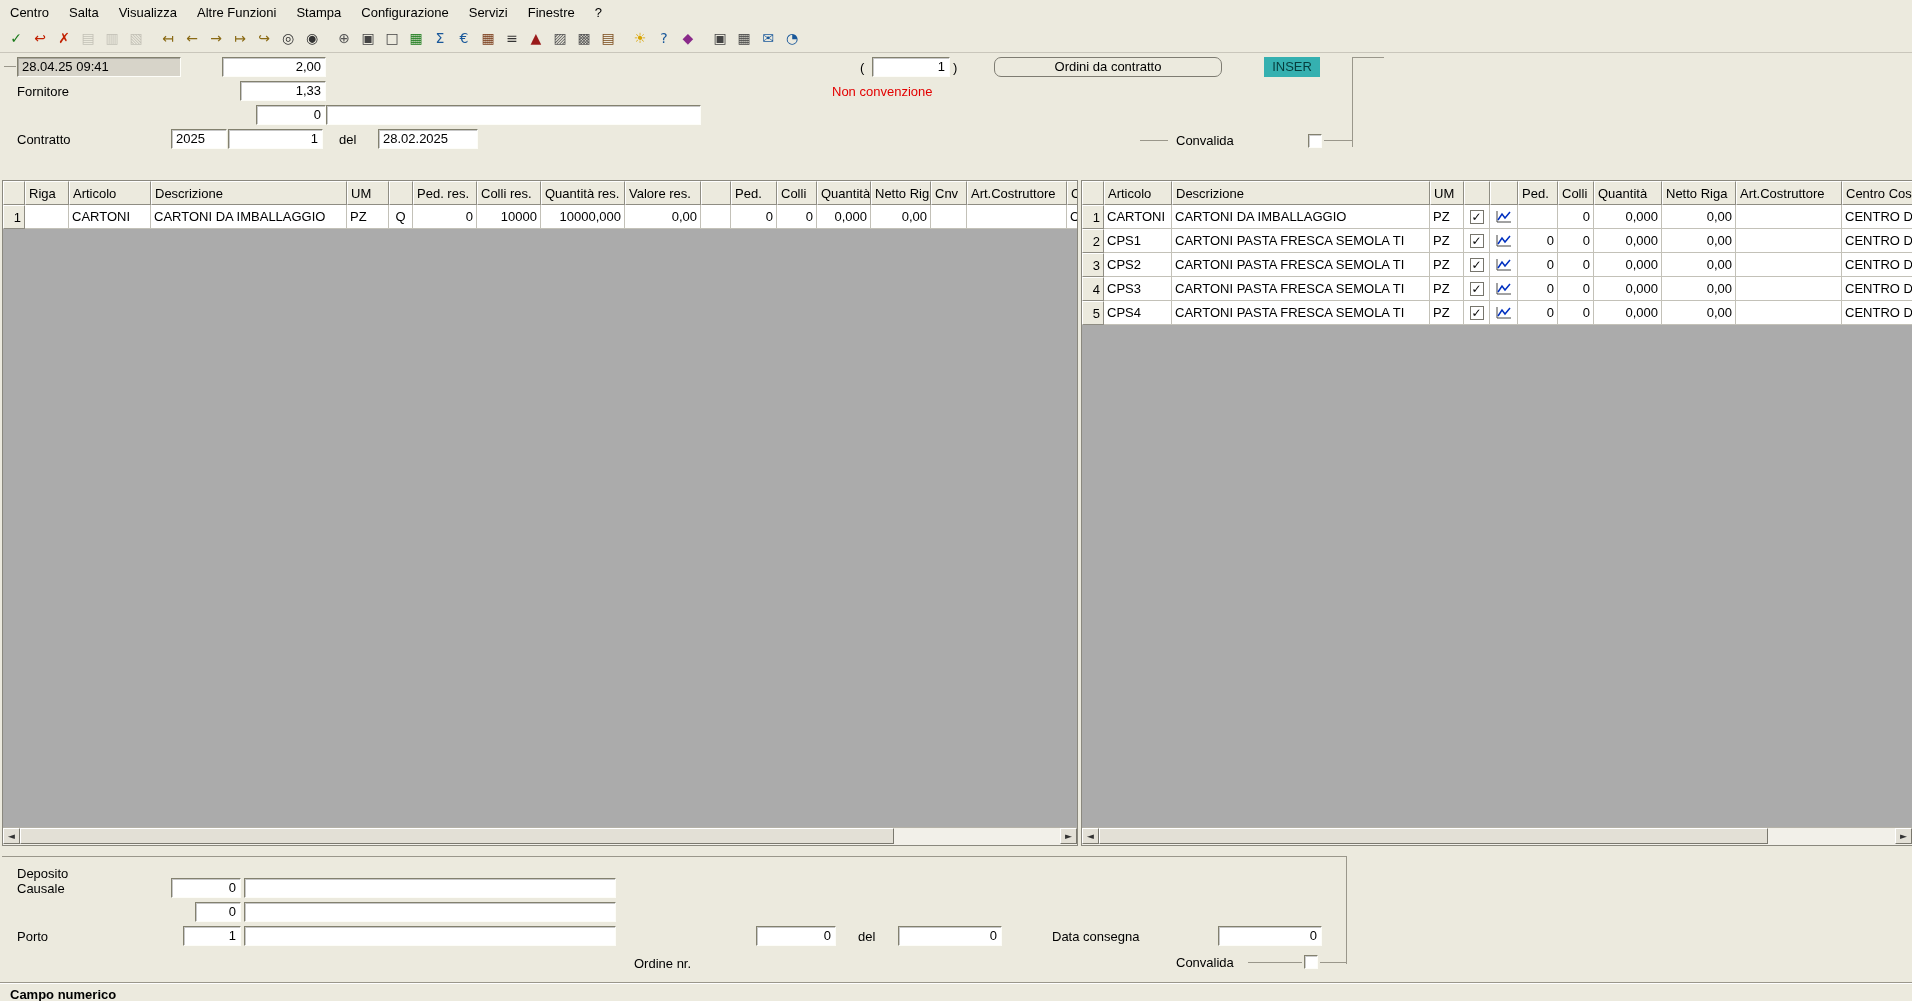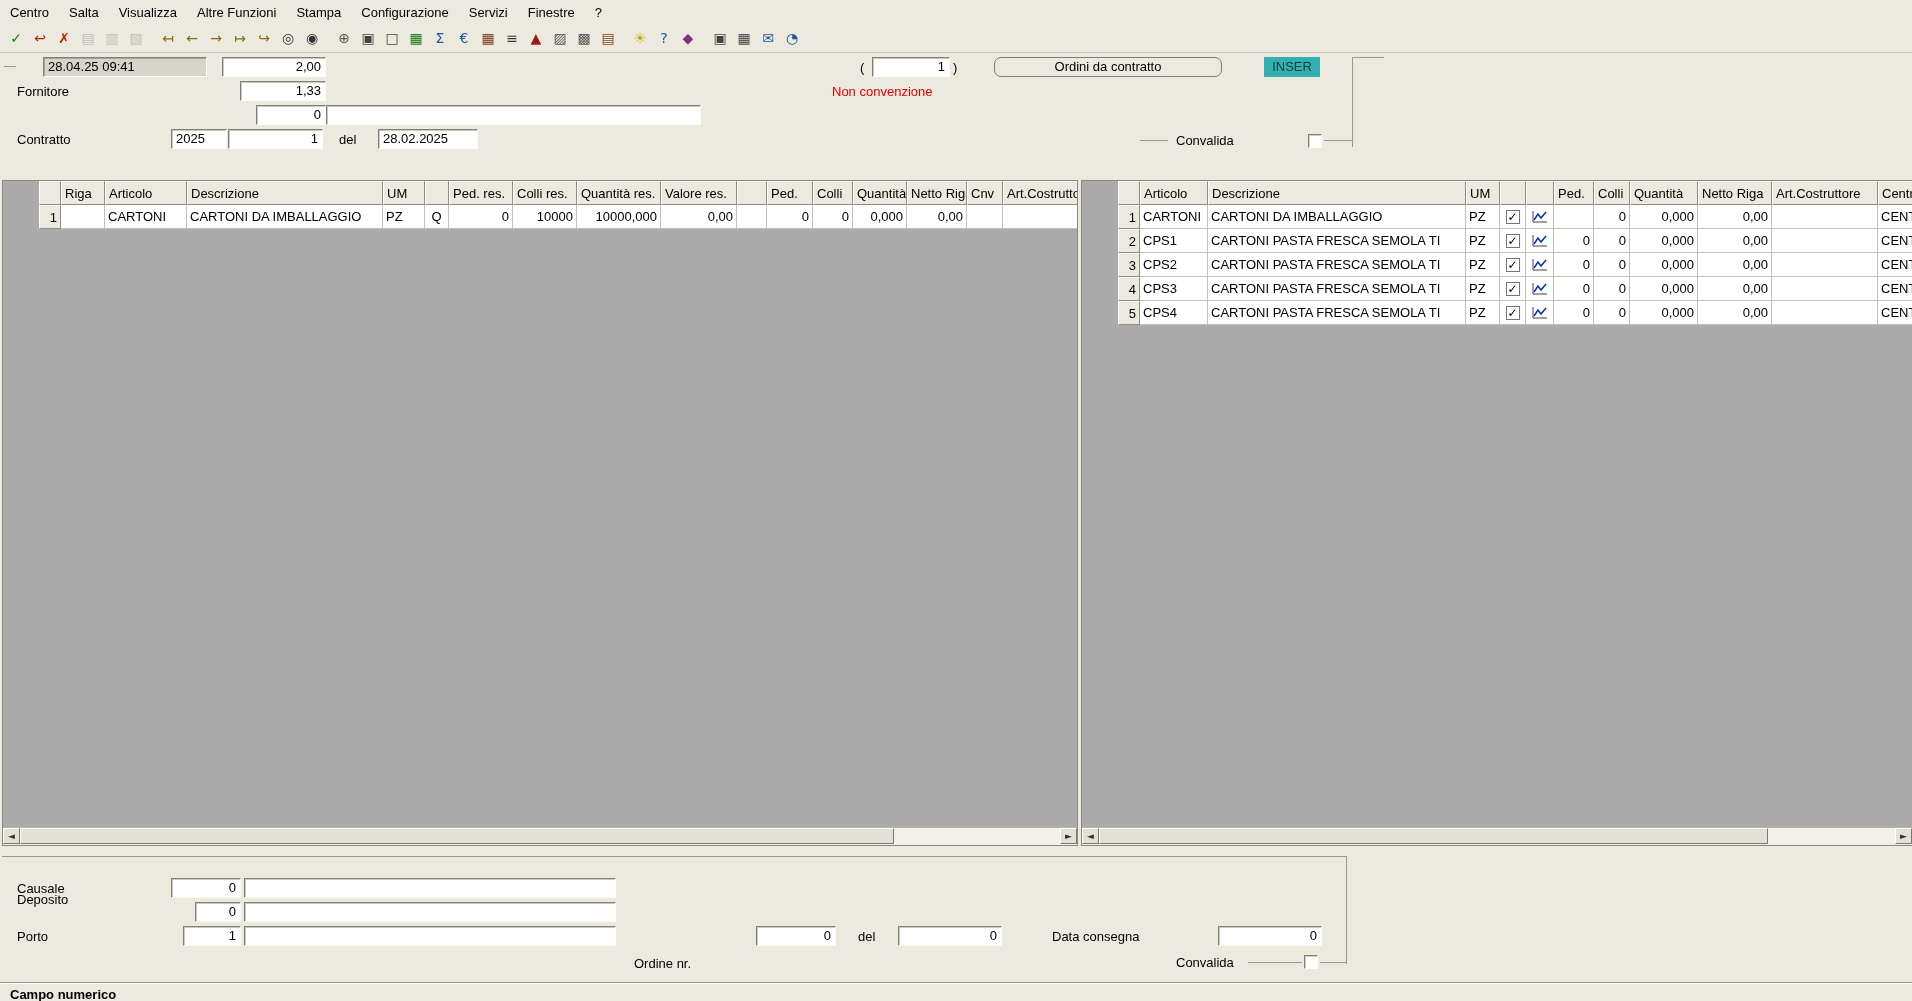--- a/index.html
+++ b/index.html
@@ -29,21 +29,21 @@
          background:#35b0b0;color:#063d3d;}
   .gline{position:absolute;background:#9a978b;}
   .cbx{position:absolute;width:14px;height:14px;background:#fff;box-sizing:border-box;
        border:1px solid;border-color:#83816f #fdfdf8 #fdfdf8 #83816f;
        box-shadow:inset 1px 1px 0 rgba(0,0,0,.2);}
   
   .panel{position:absolute;top:180px;height:666px;background:#ababab;border:1px solid #8a887e;
          overflow:hidden;box-sizing:border-box;}
   .panel.left{left:2px;width:1076px;}
   .panel.right{left:1081px;width:831px;border-right:none;}
-  table.grid{border-collapse:separate;border-spacing:0;table-layout:fixed;font-size:13px;padding-left:36px;}
+  table.grid{border-collapse:separate;border-spacing:0;table-layout:fixed;font-size:13px;}
   table.grid th{background:#eceade;font-weight:normal;text-align:left;padding:2px 3px;height:24px;
         box-sizing:border-box;white-space:nowrap;overflow:hidden;
         border-top:1px solid #fff;border-left:1px solid #fff;
         border-right:1px solid #8f8d83;border-bottom:1px solid #8f8d83;}
   table.grid td{background:#fff;padding:2px 3px;height:24px;box-sizing:border-box;white-space:nowrap;
         overflow:hidden;border-right:1px solid #c3c1b8;border-bottom:1px solid #c3c1b8;}
   table.grid td.rn{background:#eceade;border-top:1px solid #fff;border-left:1px solid #fff;
         border-right:1px solid #8f8d83;border-bottom:1px solid #8f8d83;text-align:right;}
   td.num{text-align:right;}
   td.ctr{text-align:center;}
@@ -117,21 +117,21 @@
       <div class="tb-btn" style="color: rgb(138, 42, 138);">◆</div>
       <div class="tb-sep"></div>
       <div class="tb-btn" style="color: rgb(68, 68, 68);">▣</div>
       <div class="tb-btn" style="color: rgb(68, 68, 68);">▦</div>
       <div class="tb-btn" style="color: rgb(25, 88, 154);">✉</div>
       <div class="tb-btn" style="color: rgb(25, 88, 154);">◔</div>
     </div>
 
   <div class="gline" style="left:4px;top:66px;width:12px;height:1px;"></div>
 
-  <div class="fld ro" style="left:17px;top:57px;width:164px;margin-left:26px;">28.04.25 09:41</div>
+  <div class="fld ro" style="left:17px;top:57px;width:164px;">28.04.25 09:41</div>
   <div class="fld r" style="left:222px;top:57px;width:104px;">2,00</div>
   <span class="lbl" style="left:860px;top:60px;">(</span>
   <div class="fld r" style="left:872px;top:57px;width:78px;">1</div>
   <span class="lbl" style="left:953px;top:60px;">)</span>
   <div class="btn3d" style="left:994px;top:57px;width:228px;border-radius:7px;">Ordini da contratto</div>
   <div class="badge" style="left:1264px;top:57px;width:56px;">INSER</div>
 
   <span class="lbl" style="left:17px;top:84px;">Fornitore</span>
   <div class="fld r" style="left:240px;top:81px;width:86px;">1,33</div>
   <span class="lbl red" style="left:832px;top:84px;">Non convenzione</span>
@@ -357,21 +357,21 @@
     </div>
   </div>
 
   <div class="gline" style="left:2px;top:856px;width:1344px;height:1px;"></div>
   <div class="gline" style="left:1346px;top:856px;width:1px;height:108px;"></div>
 
   <span class="lbl" style="left:17px;top:881px;">Causale</span>
   <div class="fld r" style="left:171px;top:878px;width:70px;">0</div>
   <div class="fld" style="left:244px;top:878px;width:372px;"></div>
 
-  <span class="lbl" style="left:17px;top:892px;">Deposito</span>
+  <span class="lbl" style="left:17px;top:866px;">Deposito</span>
   <div class="fld r" style="left:195px;top:902px;width:46px;">0</div>
   <div class="fld" style="left:244px;top:902px;width:372px;"></div>
 
   <span class="lbl" style="left:17px;top:929px;">Porto</span>
   <div class="fld r" style="left:183px;top:926px;width:58px;">1</div>
   <div class="fld" style="left:244px;top:926px;width:372px;"></div>
 
   <span class="lbl" style="left:634px;top:956px;">Ordine nr.</span>
   <div class="fld r" style="left:756px;top:926px;width:80px;">0</div>
   <span class="lbl" style="left:858px;top:929px;">del</span>

